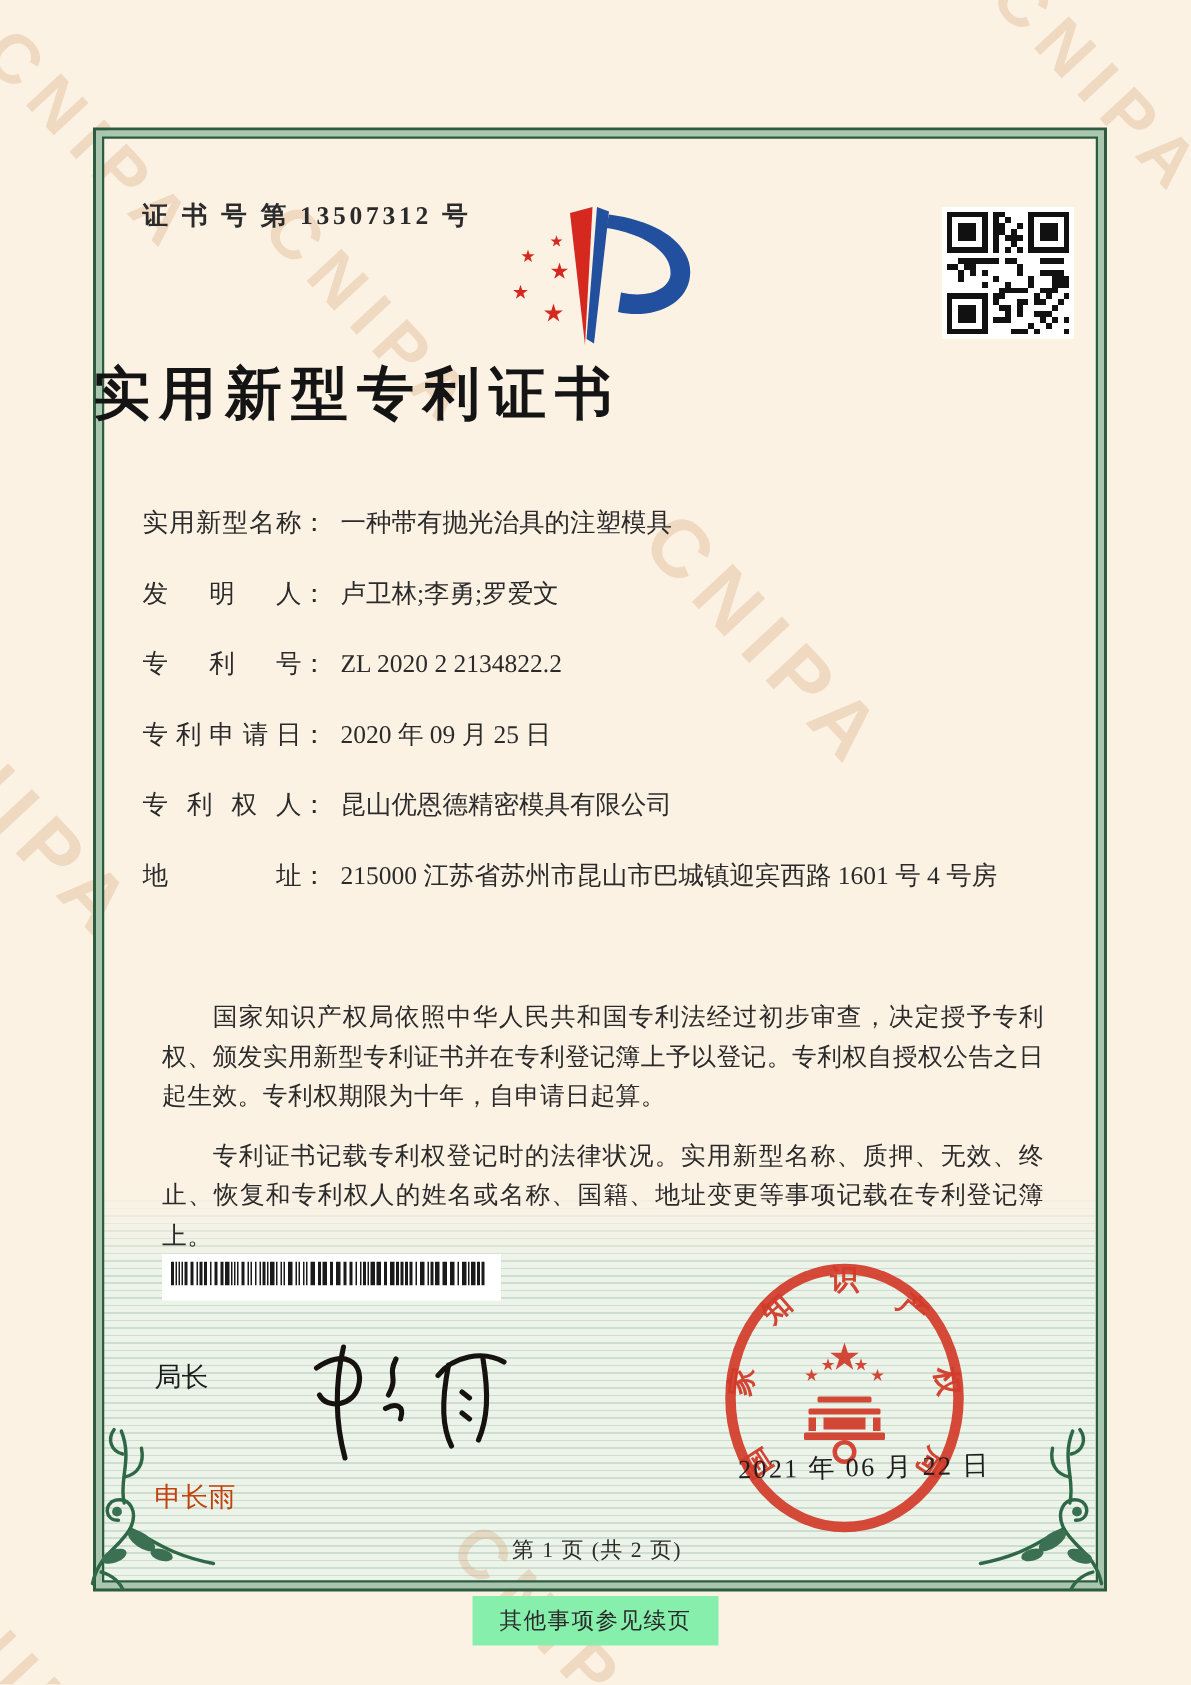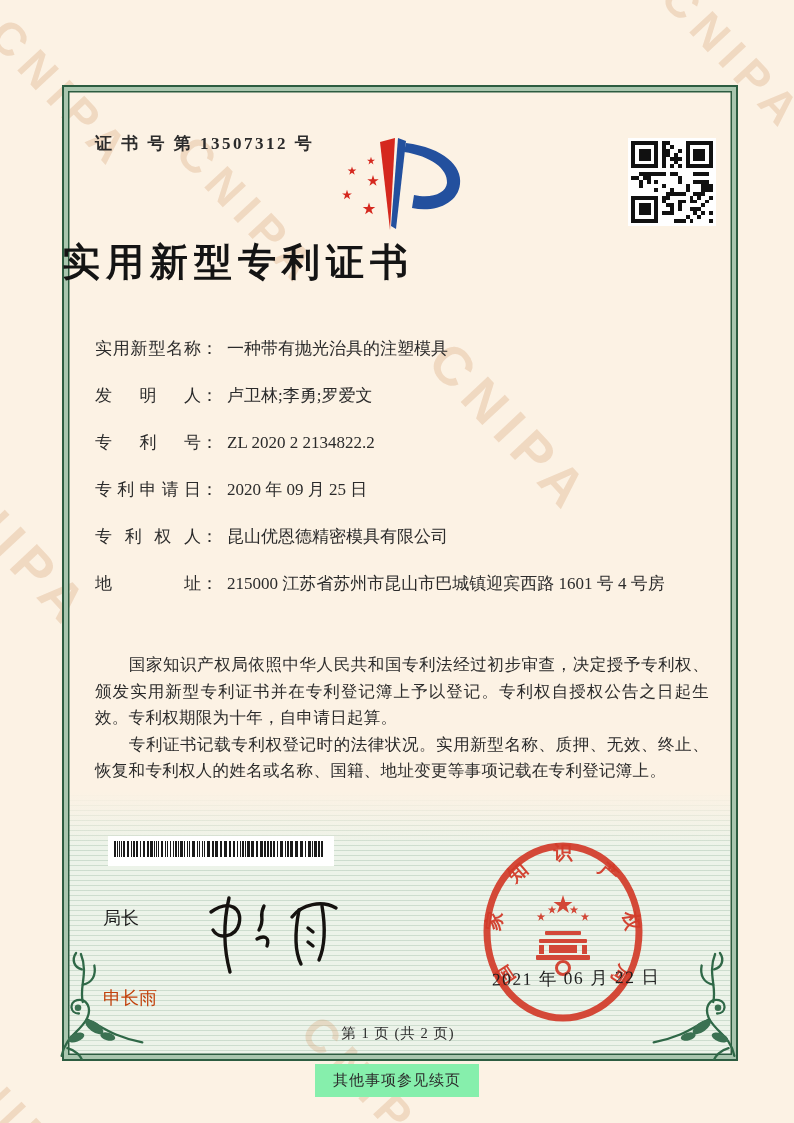--- a/index.html
+++ b/index.html
@@ -34,21 +34,21 @@
   .qr-box{position:absolute;left:628px;top:138px;width:82px;height:82px;background:#fff;
           padding:3px;z-index:2;}
 
   .row{position:absolute;left:95px;font-size:17px;white-space:nowrap;z-index:2;}
   .lbl{display:inline-block;width:106px;text-align:justify;text-align-last:justify;}
   .colon{margin-right:9px;}
   .grp2{position:absolute;left:305px;top:0;}
 
   .paras{position:absolute;left:95px;top:652px;width:614px;z-index:2;
          font-size:16.5px;line-height:26.6px;text-align:justify;letter-spacing:0.3px;}
-  .paras p{margin:0;text-indent:2.05em;}
+  .paras p{margin:13px;text-indent:2.05em;}
 
   .barcode-box{position:absolute;left:108px;top:836px;background:#fff;padding:5px 6px;z-index:2;}
   .sig-title{position:absolute;left:103px;top:906px;z-index:2;
              font-family:Liberation Serif, serif;font-size:18px;color:#1c1c1c;}
   .sig-name{position:absolute;left:103px;top:986px;z-index:2;
             font-family:"Liberation Sans","DejaVu Sans",sans-serif;font-size:18px;color:#c2410c;}
   .sig-hand{position:absolute;left:196px;top:884px;z-index:2;}
 
   .seal{position:absolute;left:478px;top:837px;z-index:3;}
   .seal-date{position:absolute;left:492px;top:966px;z-index:4;font-size:17.5px;

